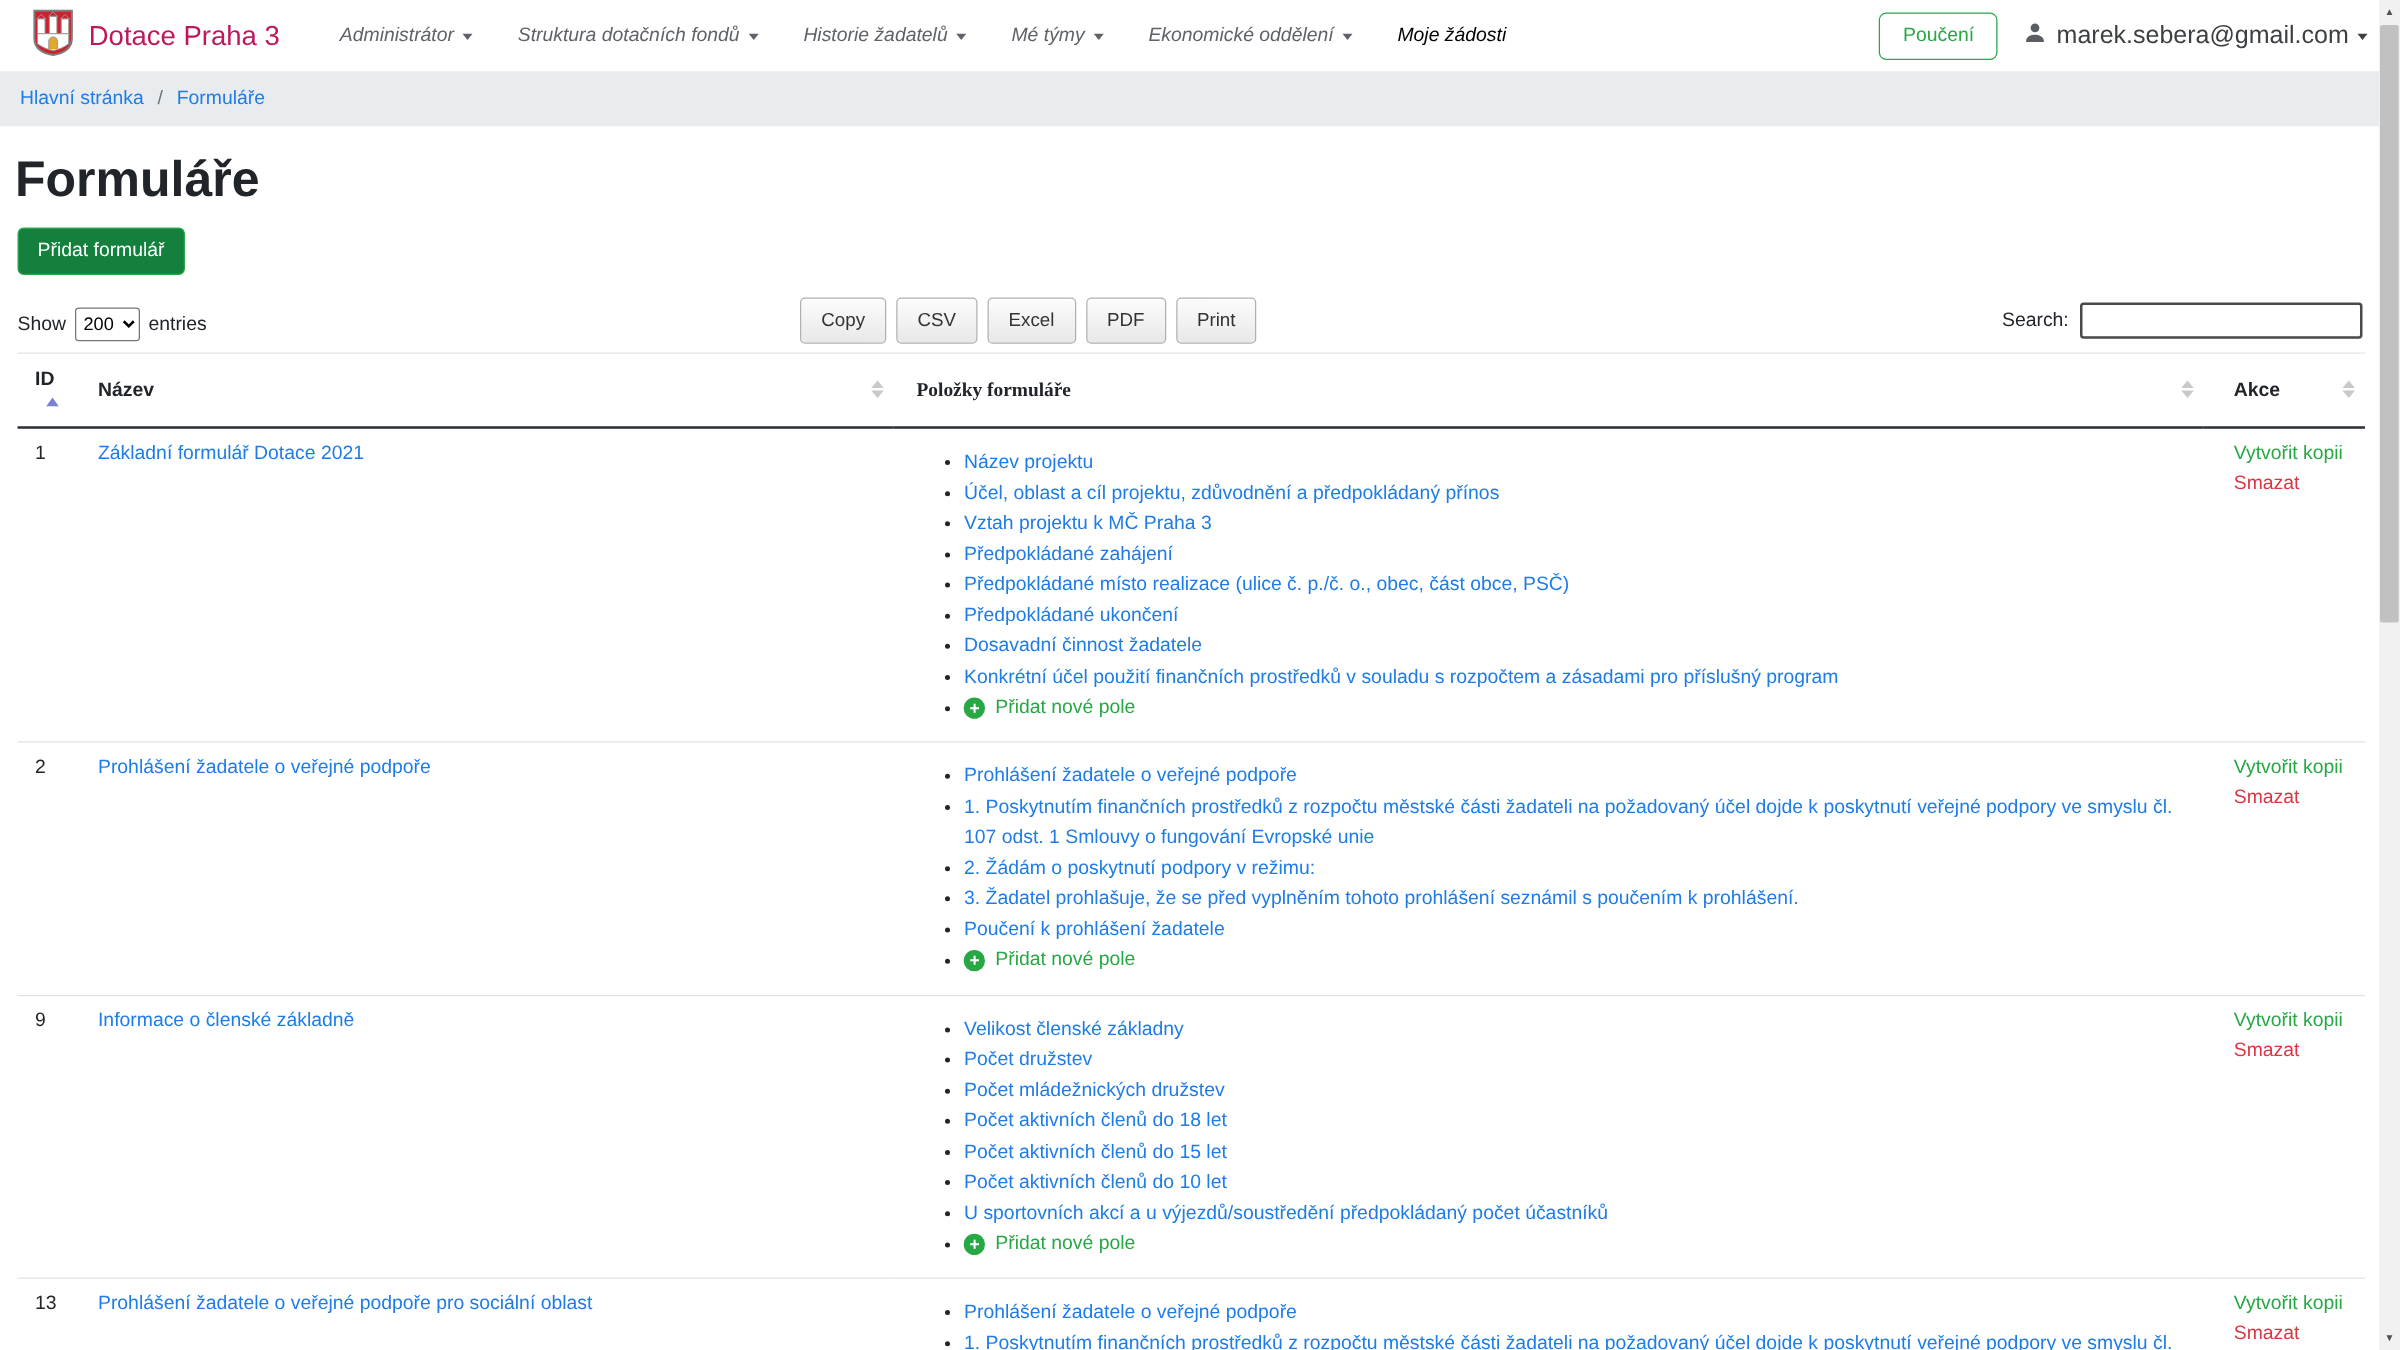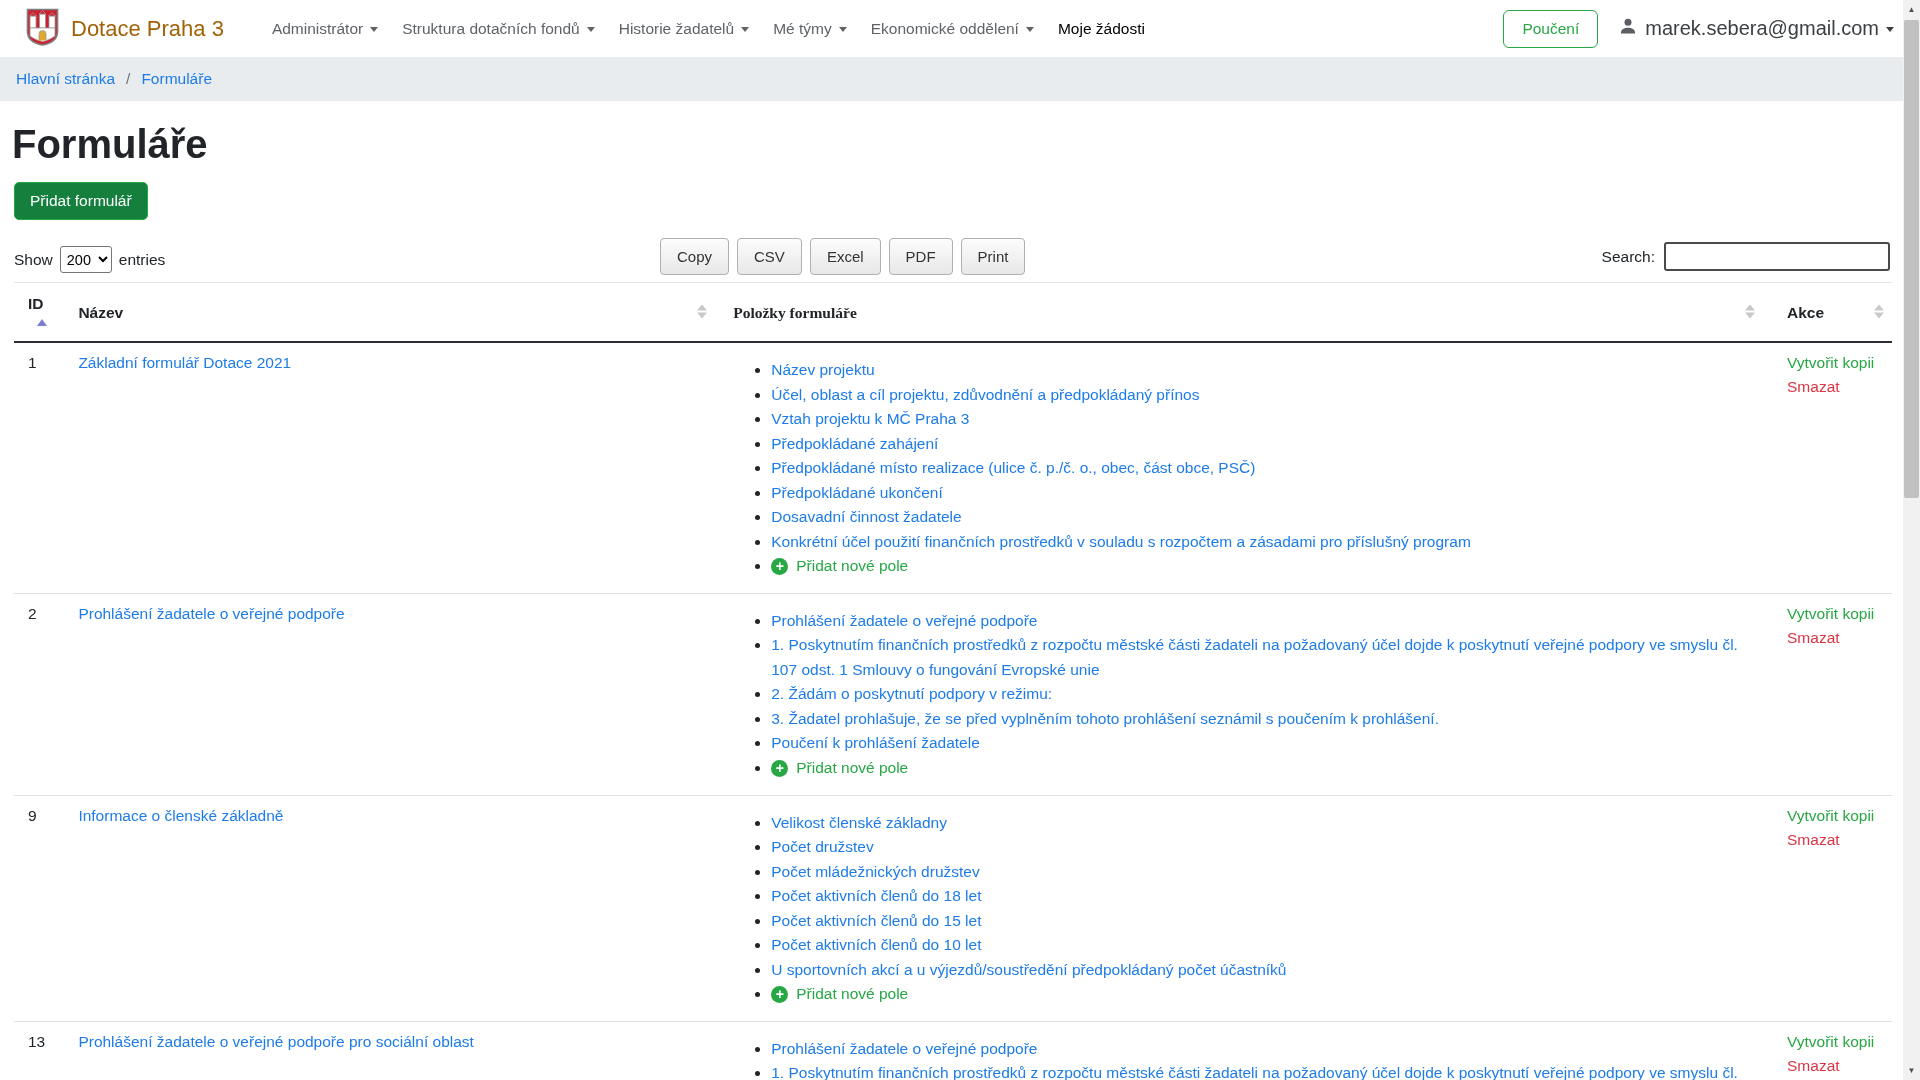--- a/index.html
+++ b/index.html
@@ -5,22 +5,22 @@
   * { margin:0; padding:0; box-sizing:border-box; }
   html,body{
     width:1920px; height:1080px; overflow:hidden; background:#fff;
     font-family:"Liberation Sans", sans-serif; color:#212529; font-size:15.5px;
   }
   a{ text-decoration:none; }
 
   
   .navbar{ display:flex; align-items:center; height:57px; padding:0 26px; background:#fff; }
   .brand{ display:flex; align-items:center; gap:12px; cursor:pointer; }
-  .brand-text{ font-size:22px; color:#a16207; }
-  .nav-links{ display:flex; align-items:center; gap:24px; margin-left:48px; }
+  .brand-text{ font-size:22px; color:#be185d; }
+  .nav-links{ display:flex; align-items:center; gap:36px; margin-left:48px;font-style:italic; }
   .nav-item{ display:inline-flex; align-items:center; gap:7px; color:#5f6368; cursor:pointer; white-space:nowrap; }
   .nav-item.danger{ color:#000000; }
   .caret{ width:0; height:0; border-left:4.5px solid transparent; border-right:4.5px solid transparent;
           border-top:5px solid #5f6368; margin-top:2px; }
   .nav-right{ margin-left:auto; display:flex; align-items:center; gap:20px; }
   .help-btn{ border:1px solid #28a745; color:#28a745; background:#fff; border-radius:6px;
              padding:9px 18px; font-size:15.5px; cursor:pointer; font-family:inherit; }
   .user{ display:flex; align-items:center; gap:7px; color:#3c4043; font-size:20px; cursor:pointer; }
   .user .caret{ border-top-color:#3c4043; }
 
@@ -33,21 +33,21 @@
   main{ padding:0 14px; position:relative; }
   h1{ font-size:40px; font-weight:700; color:#212529; margin:21px 0 15px -2px; }
   .add-btn{ background:#15803d; color:#fff; border:1px solid #28a745; border-radius:5px;
             padding:9px 15px; font-size:15.5px; cursor:pointer; font-family:inherit; }
 
   
   .controls{ position:relative; height:44px; margin-top:18px; }
   .length{ position:absolute; left:0; top:8px; display:flex; align-items:center; gap:7px; }
   .length select{ width:52px; height:27px; border:1px solid #767676; border-radius:3px;
                   background:#fff; font-size:14.5px; font-family:inherit; padding:1px 2px; }
-  .export-buttons{ position:absolute; left:626px; top:0; display:flex; gap:8px;margin-left:20px; }
+  .export-buttons{ position:absolute; left:626px; top:0; display:flex; gap:8px; }
   .btn-export{ height:37px; padding:0 16px; font-size:15px; color:#333;
                background:linear-gradient(to bottom,#fcfcfc,#e8e8e8);
                border:1px solid #b0b0b0; border-radius:4px; cursor:pointer; font-family:inherit; }
   .search-box{ position:absolute; right:16px; top:4px; display:flex; align-items:center; gap:9px; }
   .search-box input{ width:226px; height:29px; border:2px solid #4a4a4a; border-radius:3px;
                      padding:0 7px; font-size:15px; font-family:inherit; }
 
   
   table.forms{ width:1878px; table-layout:fixed; border-collapse:collapse; border-top:1px solid #e2e5e8; }
   th{ text-align:left; font-weight:700; font-size:15.5px; color:#212529;

